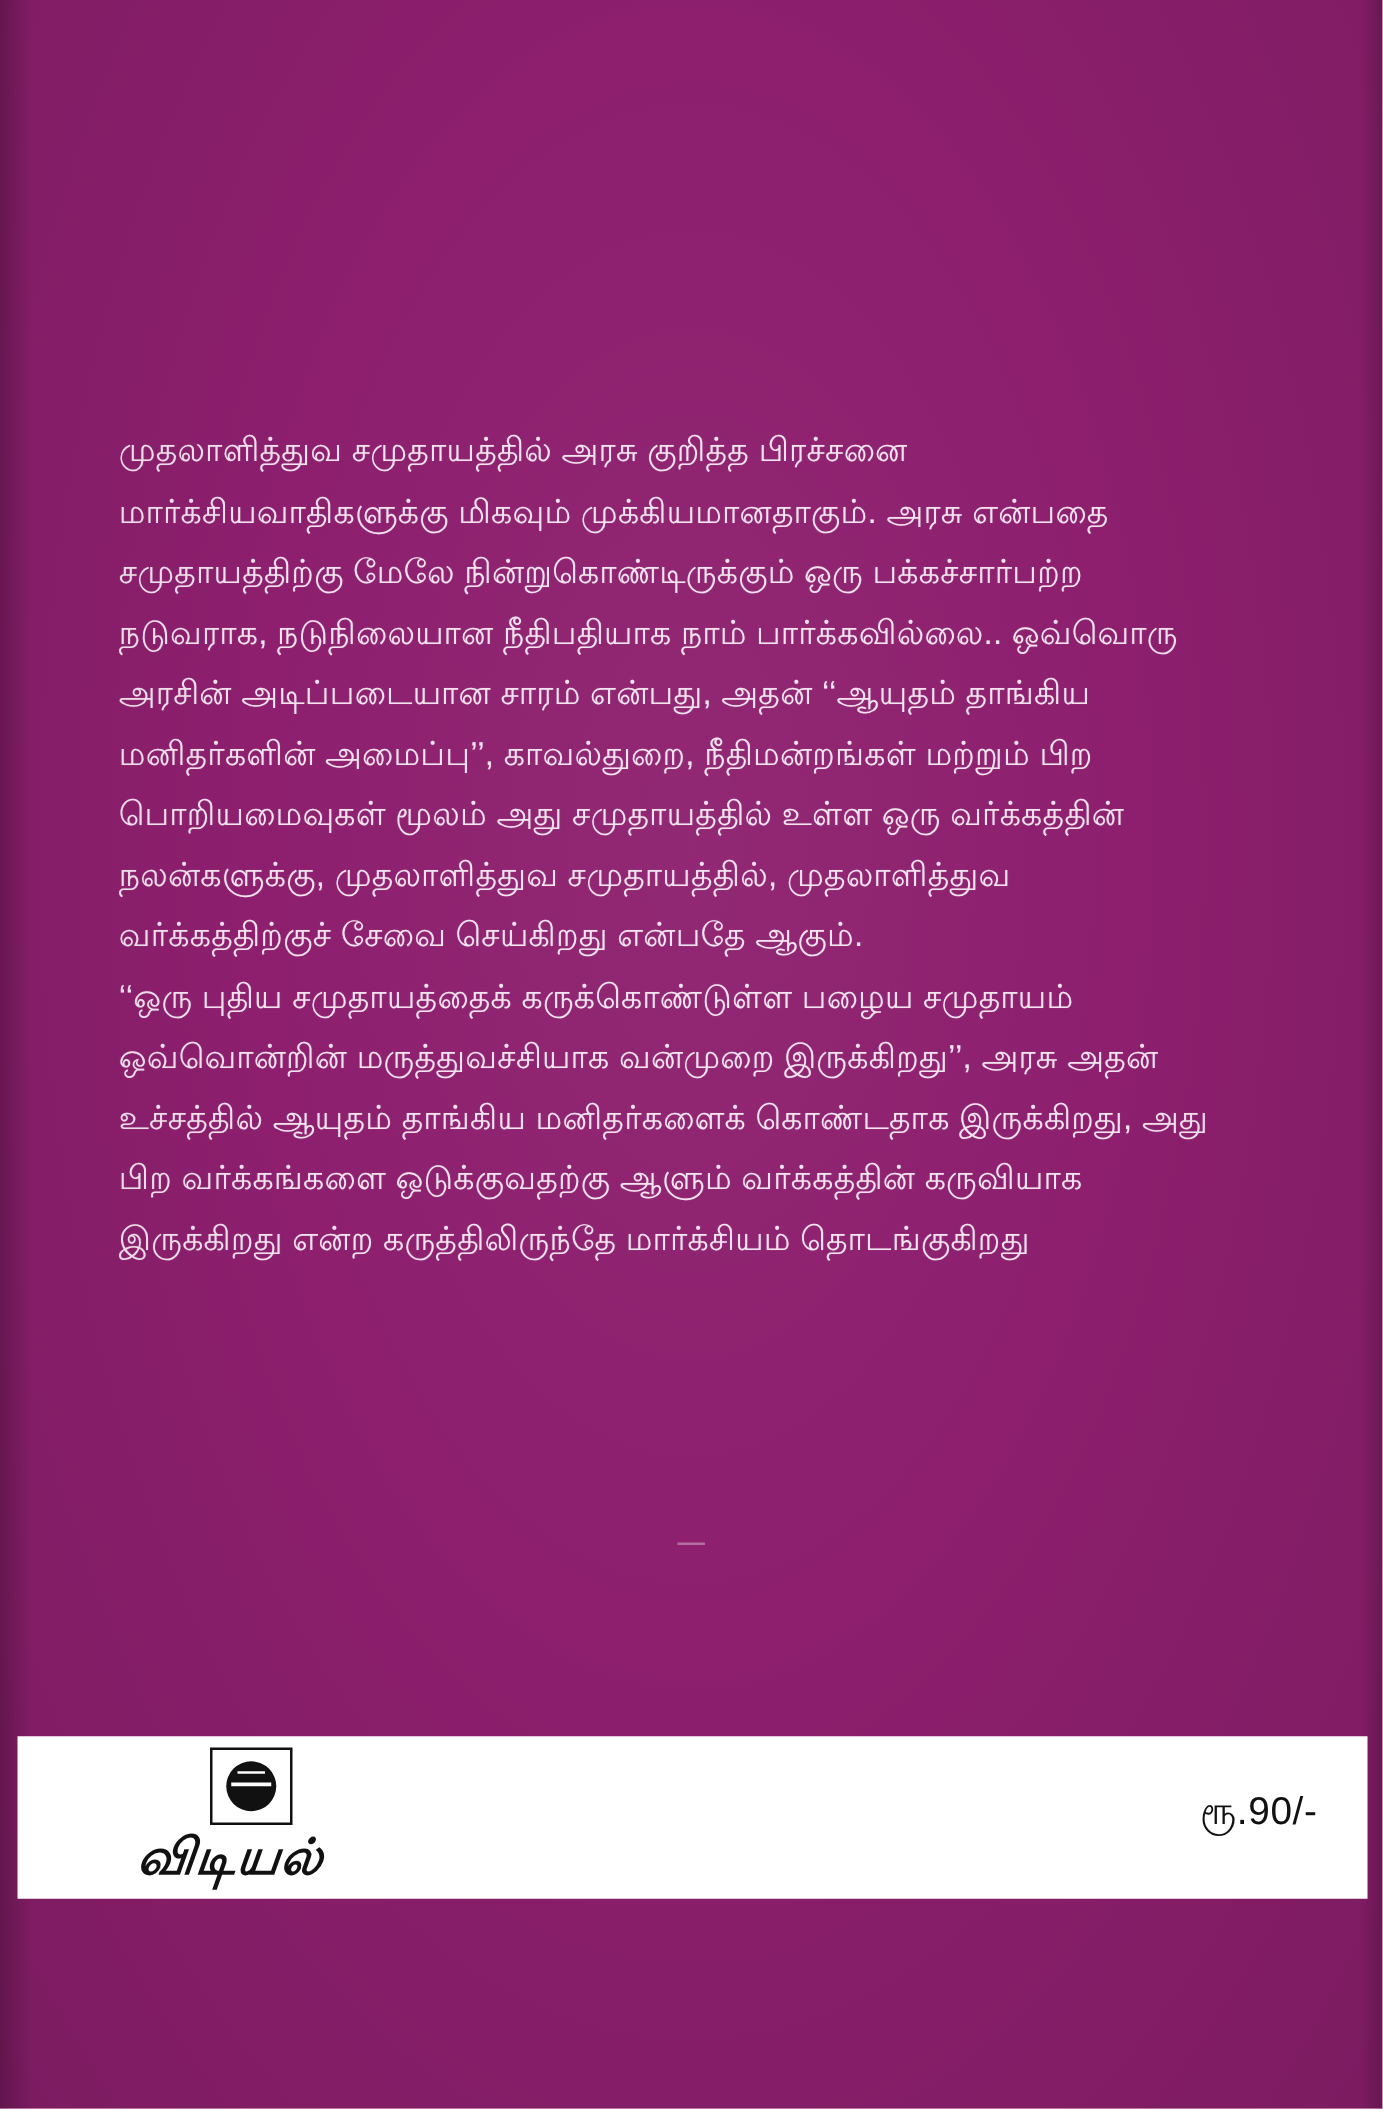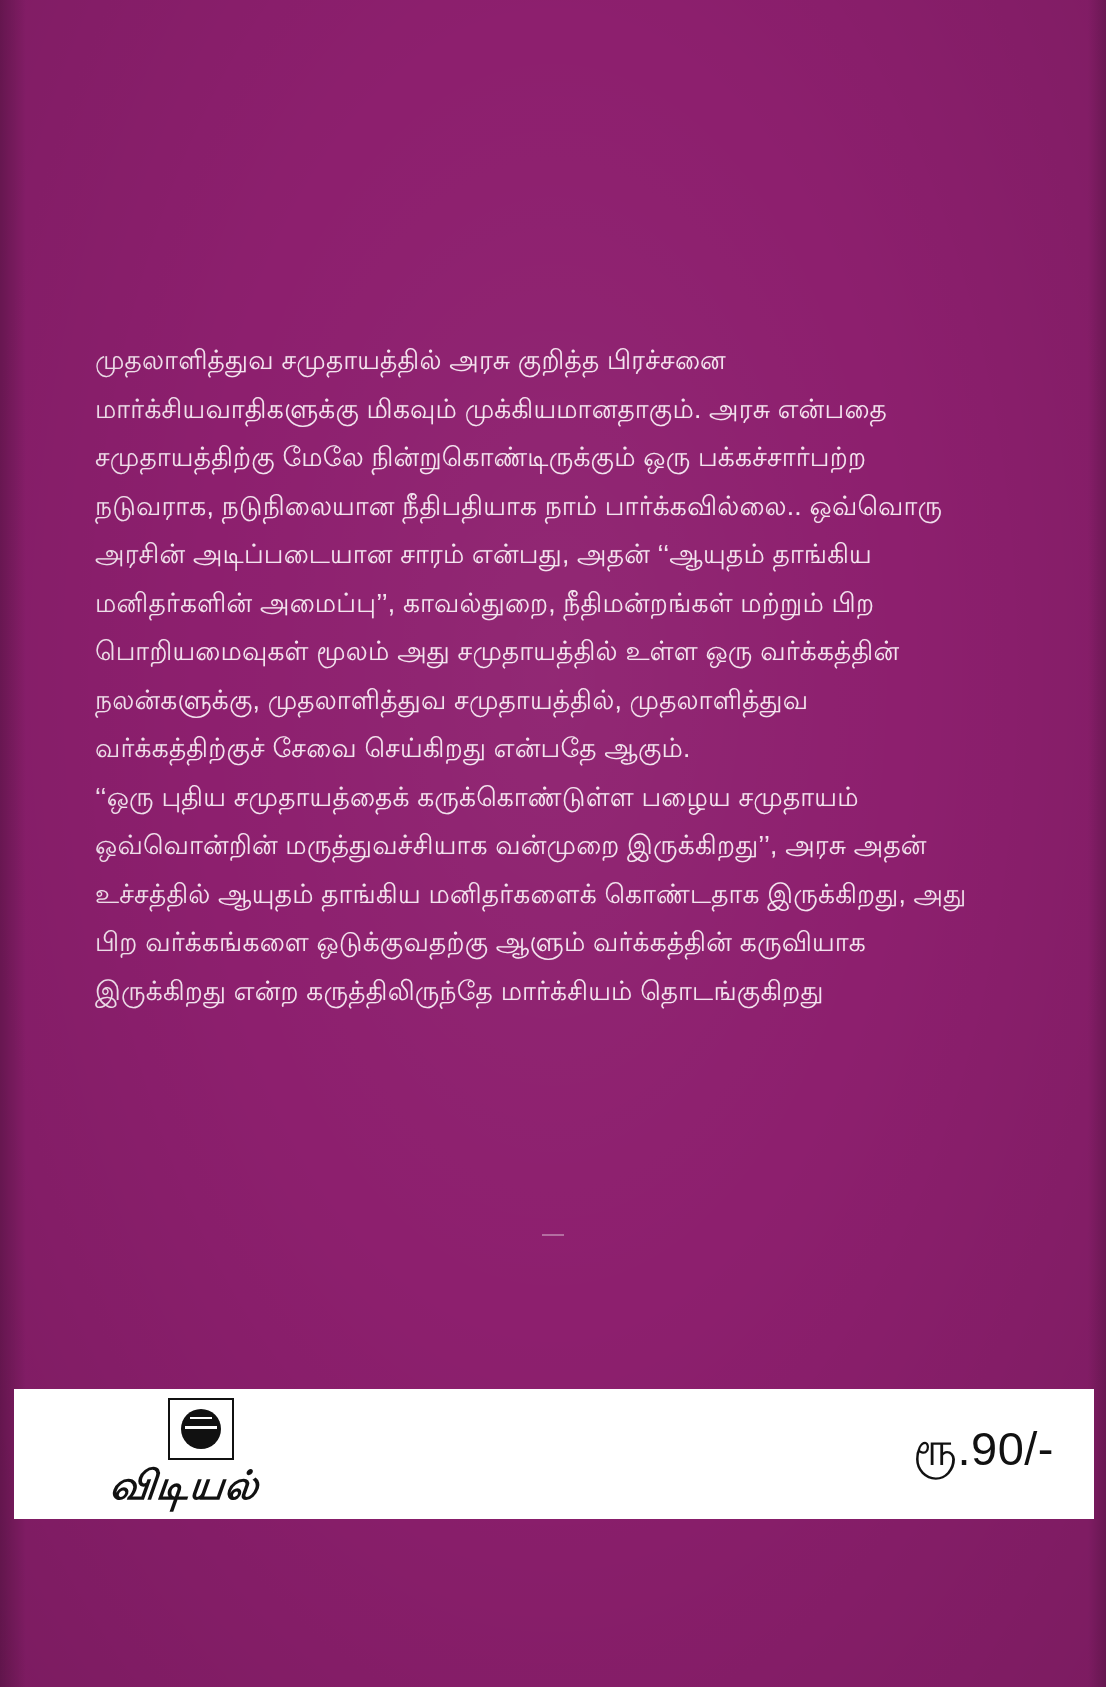--- a/index.html
+++ b/index.html
@@ -124,21 +124,21 @@
     font-family: "Liberation Serif", serif;
     font-size: 40px;
     font-weight: bold;
     font-style: italic;
     color: #111;
     margin-top: 2px;
     letter-spacing: 1px;
     transform: skewX(-6deg);
   }
   .price {
-    font-size: 47px;
+    font-size: 31px;
     color: #111;
     font-family: "Liberation Sans", sans-serif;
     letter-spacing: 0.5px;
     margin-bottom: 6px;
   }
   .tiny-dash {
     position: absolute;
     left: 50%;
     top: 1234px;
     width: 22px;

